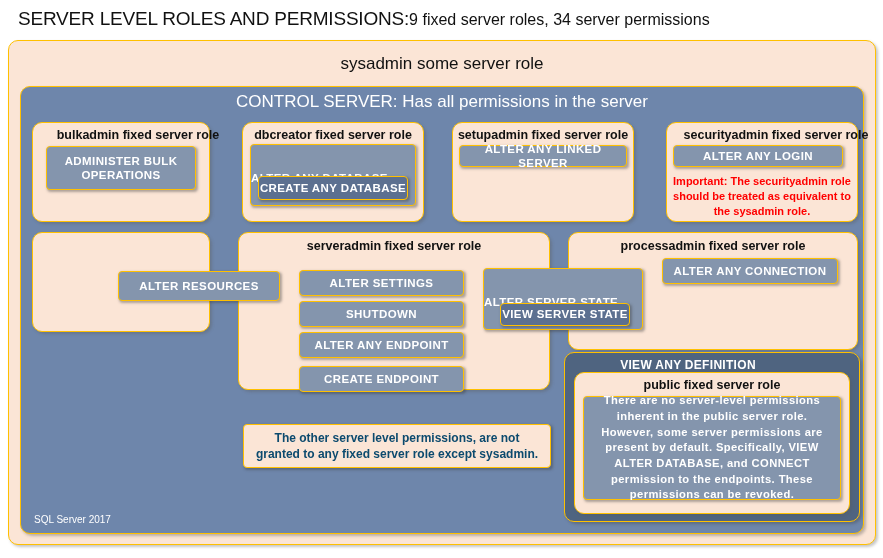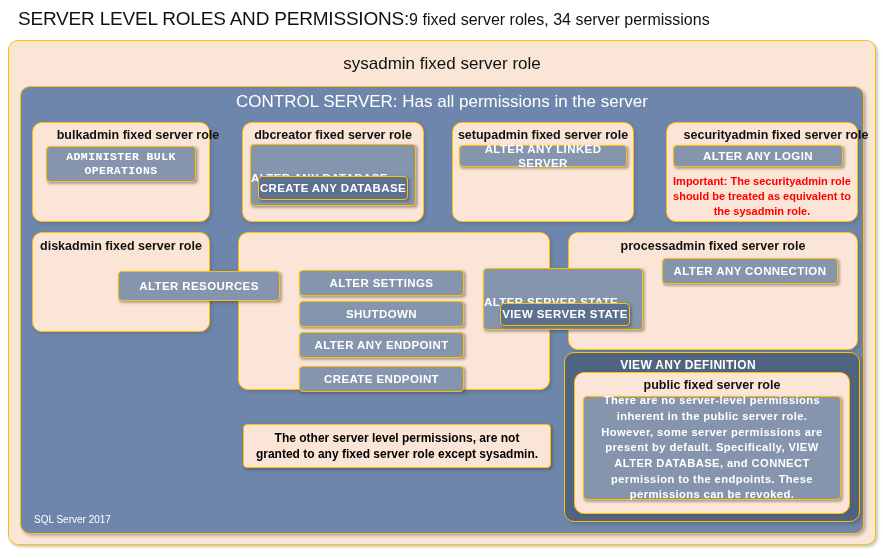--- a/index.html
+++ b/index.html
@@ -111,21 +111,21 @@
     align-items: flex-start;
     padding-top: 6px;
   }
 
   .note {
     position: absolute;
     background: #fbe5d6;
     border: 1.5px solid #ffc000;
     border-radius: 4px;
     box-sizing: border-box;
-    color: #000000;
+    color: #0c4a6e;
     font-size: 12px;
     font-weight: bold;
     display: flex;
     align-items: center;
     justify-content: center;
     text-align: center;
     line-height: 1.35;
     padding: 2px 8px;
     box-shadow: 1.5px 1.5px 2.5px rgba(60,60,60,0.4);
   }
@@ -161,50 +161,50 @@
 <body>
 
 <div id="stage">
 
   <div class="title-row">
     <span class="title-main">SERVER LEVEL ROLES AND PERMISSIONS:</span><span class="title-sub">9 fixed server roles, 34 server permissions</span>
   </div>
 
   <div class="peach" style="left:8px; top:40px; width:868px; height:505px;">
   </div>
-  <div class="role-title" style="left:8px; top:54px; width:868px; font-size:17px; font-weight:normal;">sysadmin fixed server role</div>
+  <div class="role-title" style="left:8px; top:54px; width:868px; font-size:17px; font-weight:normal;">sysadmin some server role</div>
 
   <div class="slate" style="left:20px; top:86px; width:844px; height:448px;">
   </div>
   <div class="banner-text" style="left:20px; top:92px; width:844px; font-size:17px;">CONTROL SERVER: Has all permissions in the server</div>
 
   <div class="peach" style="left:32px; top:122px; width:178px; height:100px;"></div>
   <div class="role-title" style="left:32px; top:128px; width:212px;">bulkadmin fixed server role</div>
-  <div class="chip" style="left:46px; top:146px; width:150px; height:36px;font-family:Liberation Mono, monospace;">ADMINISTER  BULK OPERATIONS</div>
+  <div class="chip" style="left:46px; top:146px; width:150px; height:44px;">ADMINISTER  BULK OPERATIONS</div>
 
   <div class="peach" style="left:242px; top:122px; width:182px; height:100px;"></div>
   <div class="role-title" style="left:242px; top:128px; width:182px;">dbcreator fixed server role</div>
   <div class="chip group" style="left:250px; top:144px; width:166px; height:62px; flex-direction:column;">
     <span>ALTER ANY DATABASE</span>
   </div>
   <div class="chip dark" style="left:258px; top:176px; width:150px; height:24px;">CREATE  ANY DATABASE</div>
 
   <div class="peach" style="left:452px; top:122px; width:182px; height:100px;"></div>
   <div class="role-title" style="left:452px; top:128px; width:182px;">setupadmin fixed server role</div>
   <div class="chip" style="left:459px; top:145px; width:168px; height:22px;">ALTER ANY LINKED SERVER</div>
 
   <div class="peach" style="left:666px; top:122px; width:192px; height:100px;"></div>
   <div class="role-title" style="left:680px; top:128px; width:192px;">securityadmin fixed server role</div>
   <div class="chip" style="left:673px; top:145px; width:170px; height:22px;">ALTER ANY LOGIN</div>
   <div class="warn-text" style="left:668px; top:174px; width:188px;">Important:  The securityadmin role should  be treated  as equivalent to the  sysadmin role.</div>
 
   <div class="peach" style="left:32px; top:232px; width:178px; height:100px;"></div>
-  <div class="role-title" style="left:32px; top:239px; width:178px;">diskadmin fixed server role</div>
 
   <div class="peach" style="left:238px; top:232px; width:312px; height:158px;"></div>
+  <div class="role-title" style="left:238px; top:239px; width:312px;">serveradmin fixed server role</div>
 
   <div class="peach" style="left:568px; top:232px; width:290px; height:118px;"></div>
   <div class="role-title" style="left:568px; top:239px; width:290px;">processadmin fixed server role</div>
 
   <div class="chip" style="left:299px; top:270px; width:165px; height:26px;">ALTER SETTINGS</div>
 
   <div class="chip" style="left:118px; top:271px; width:162px; height:30px;">ALTER RESOURCES</div>
   <div class="chip" style="left:299px; top:301px; width:165px; height:26px;">SHUTDOWN</div>
   <div class="chip" style="left:299px; top:332px; width:165px; height:26px;">ALTER ANY ENDPOINT</div>
   <div class="chip" style="left:299px; top:366px; width:165px; height:26px;">CREATE  ENDPOINT</div>

